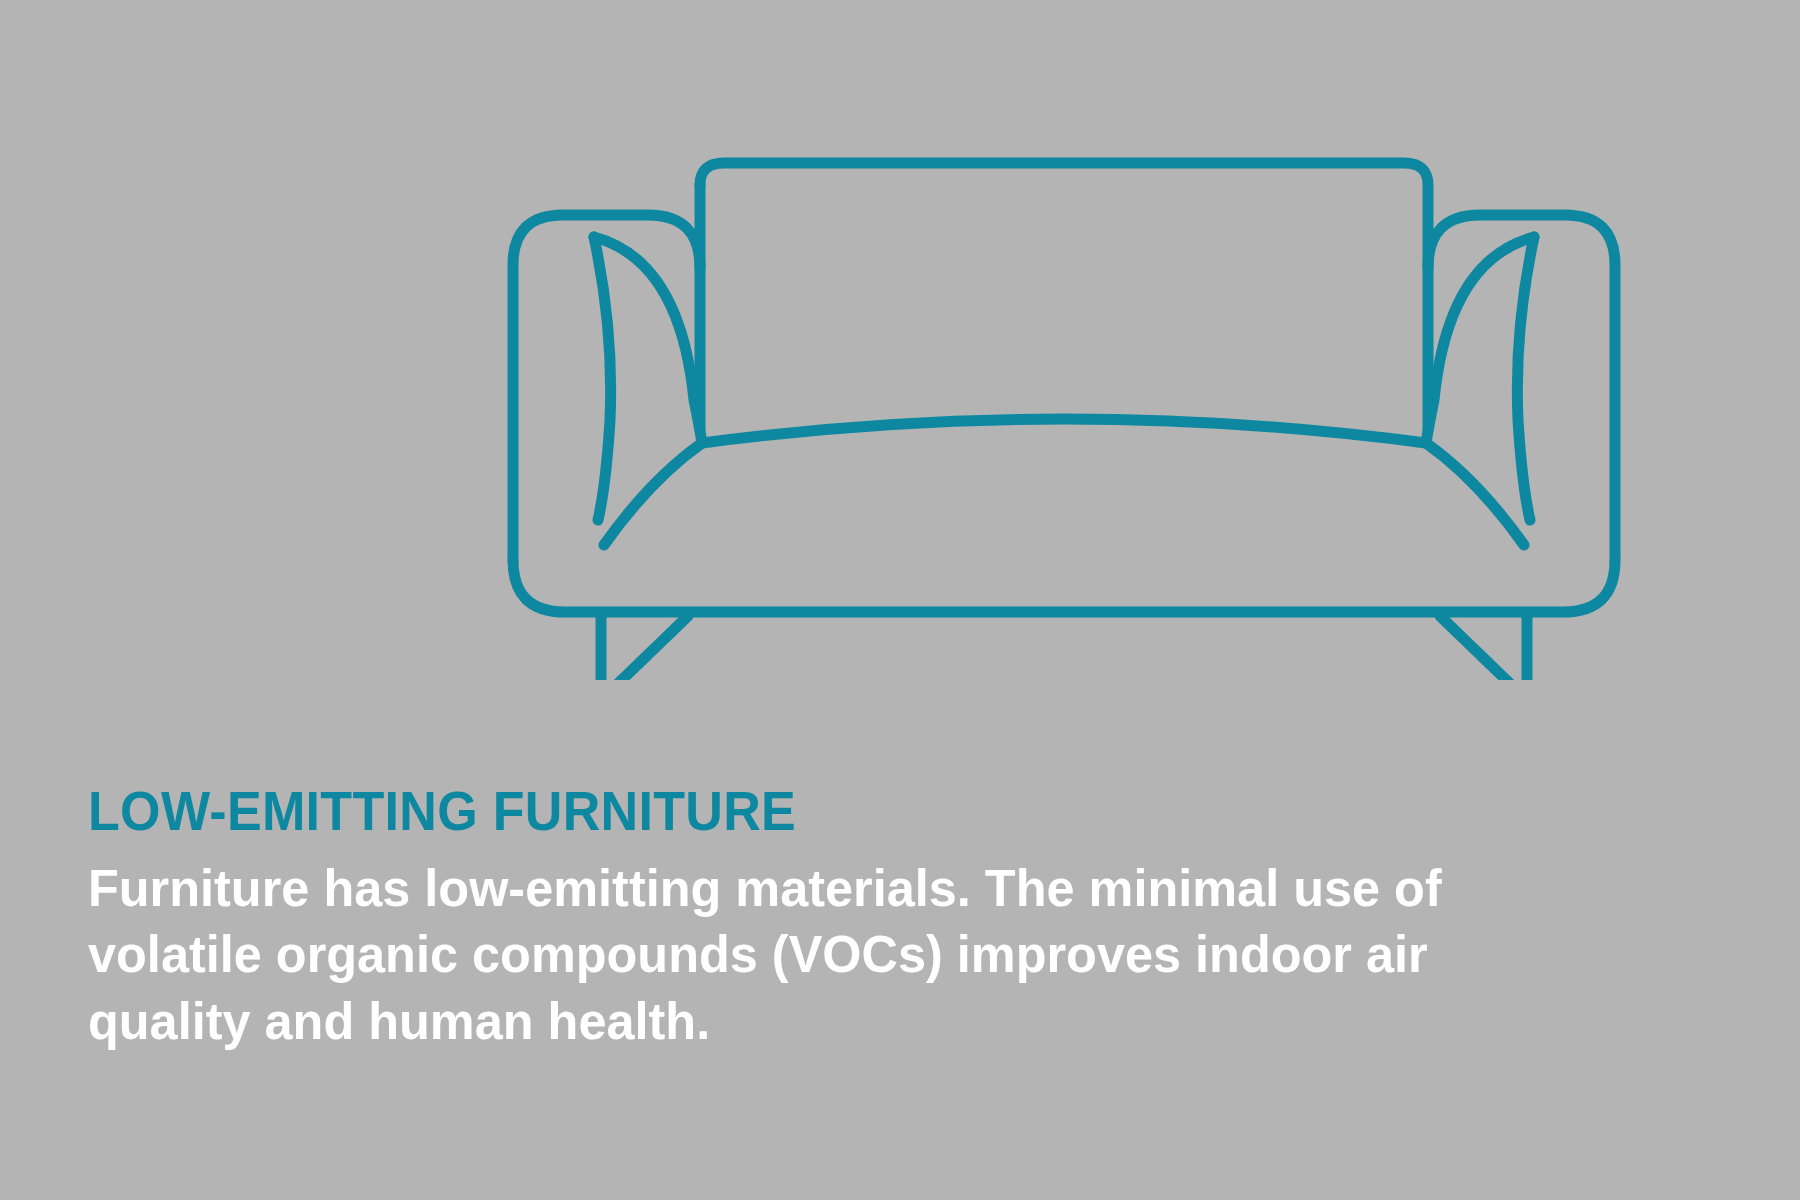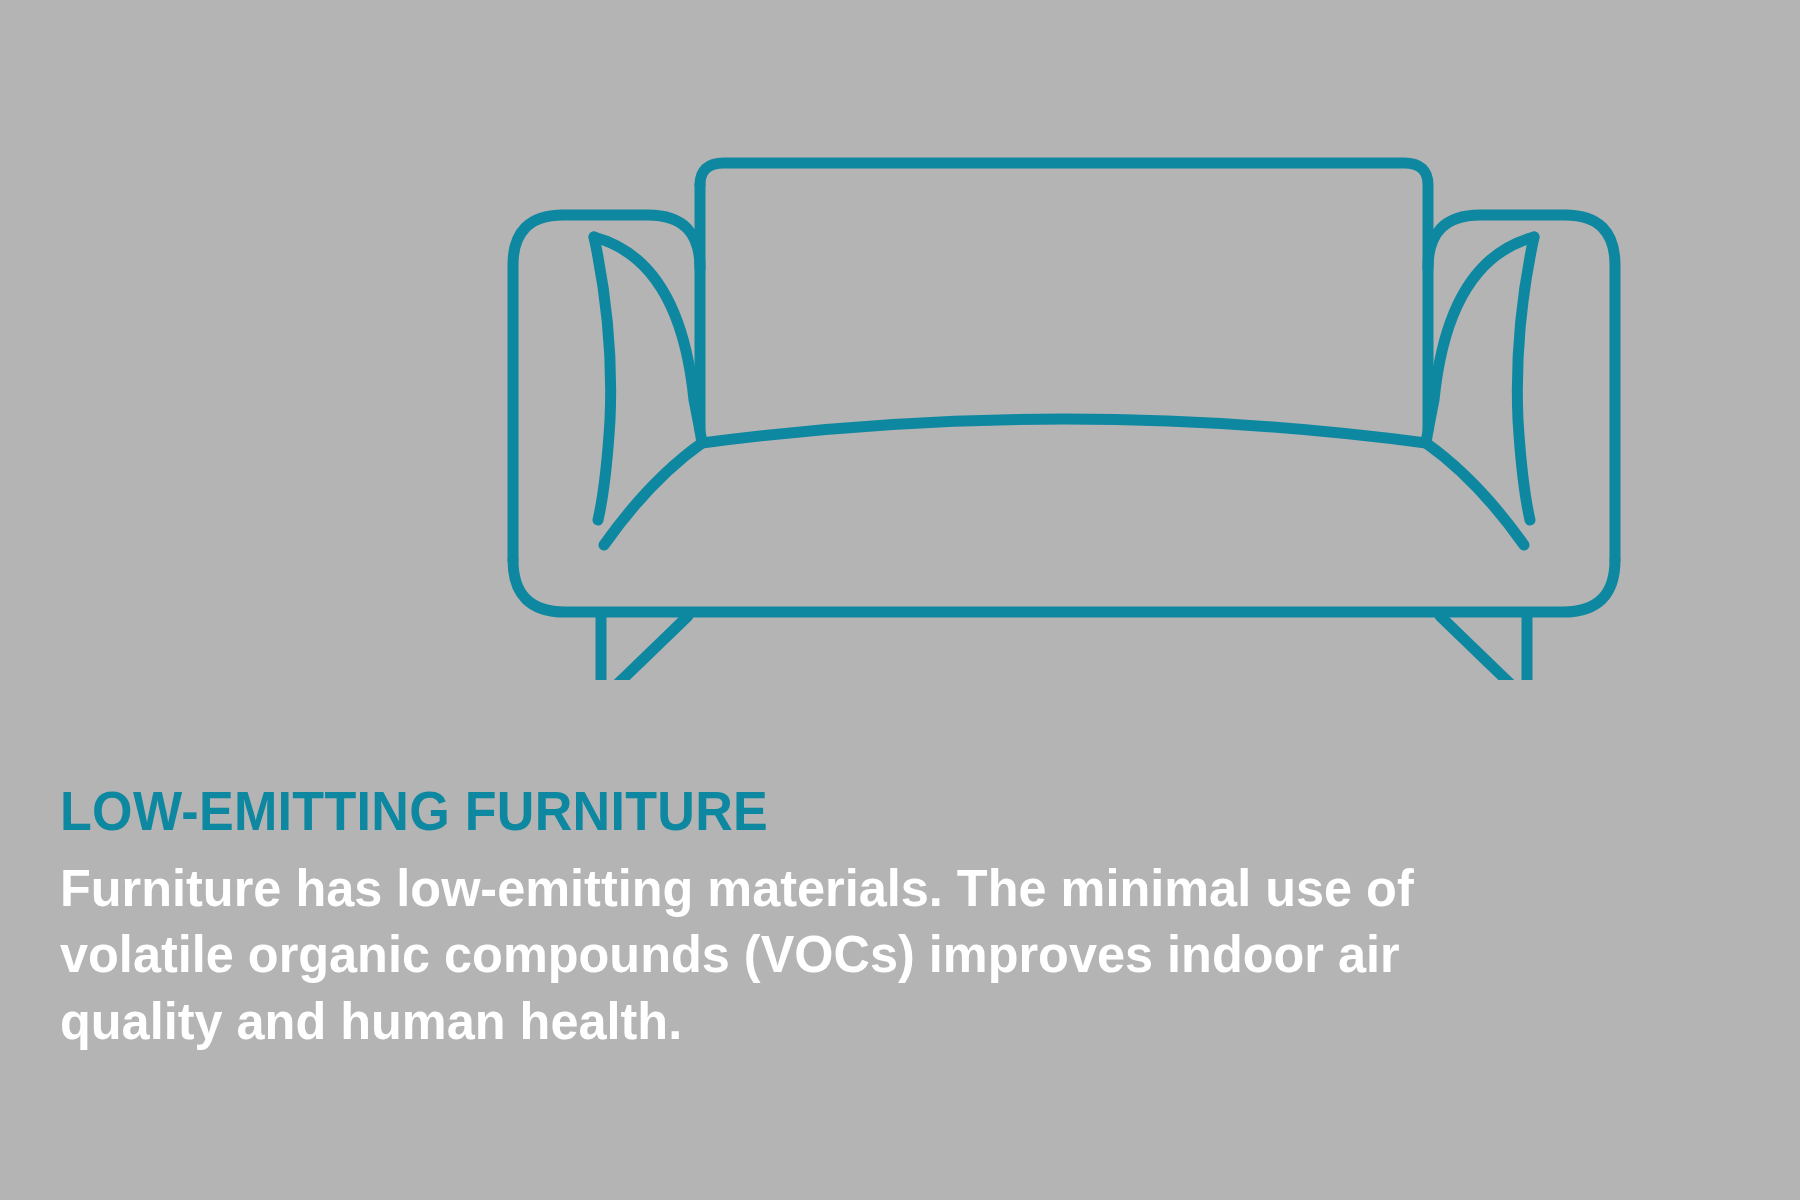--- a/index.html
+++ b/index.html
@@ -30,21 +30,21 @@
   .illustration-area svg {
     position: absolute;
     left: 0;
     top: 0;
     width: 1800px;
     height: 680px;
     display: block;
   }
   .text-block {
     position: absolute;
-    left: 60px;
+    left: 88px;
     top: 782px;
     width: 1640px;
   }
   .card-title {
     color: #0e88a0;
     font-family: "Liberation Sans Narrow", "Liberation Sans", sans-serif;
     font-size: 56px;
     font-weight: bold;
     letter-spacing: 0.3px;
     line-height: 1.05;

